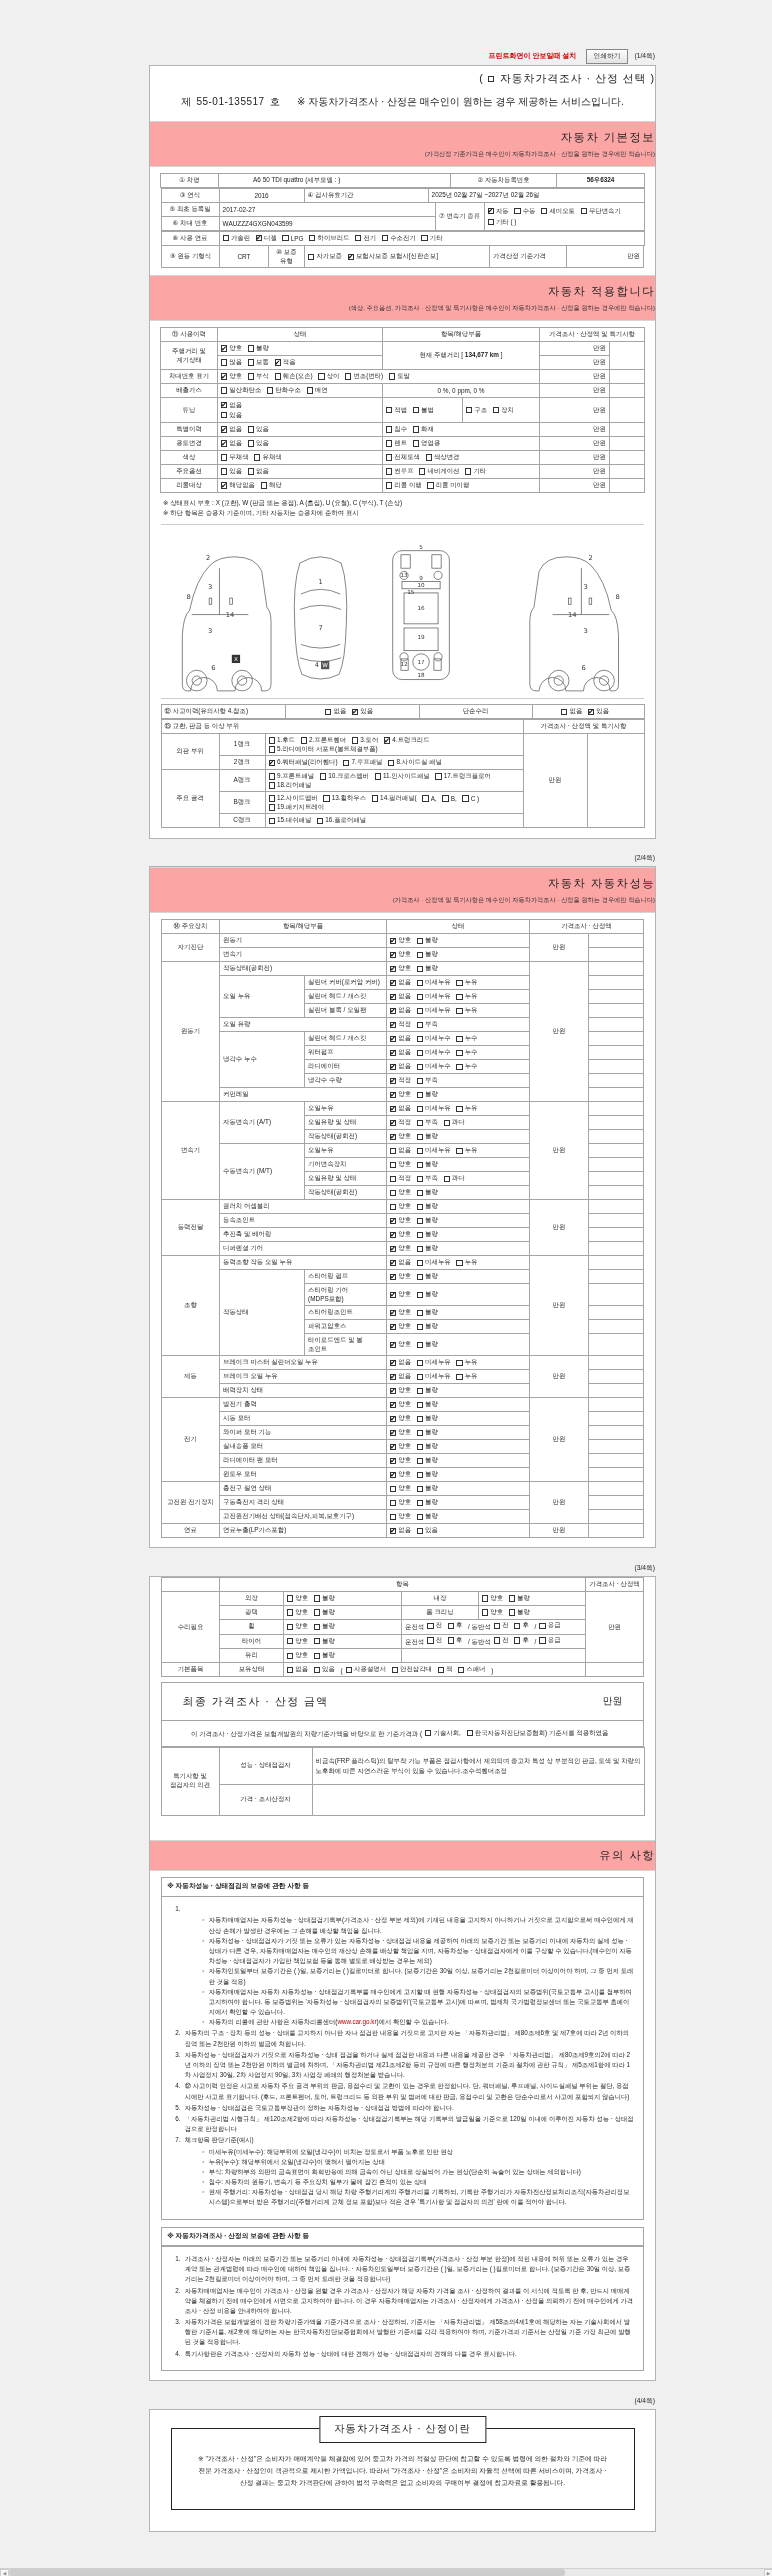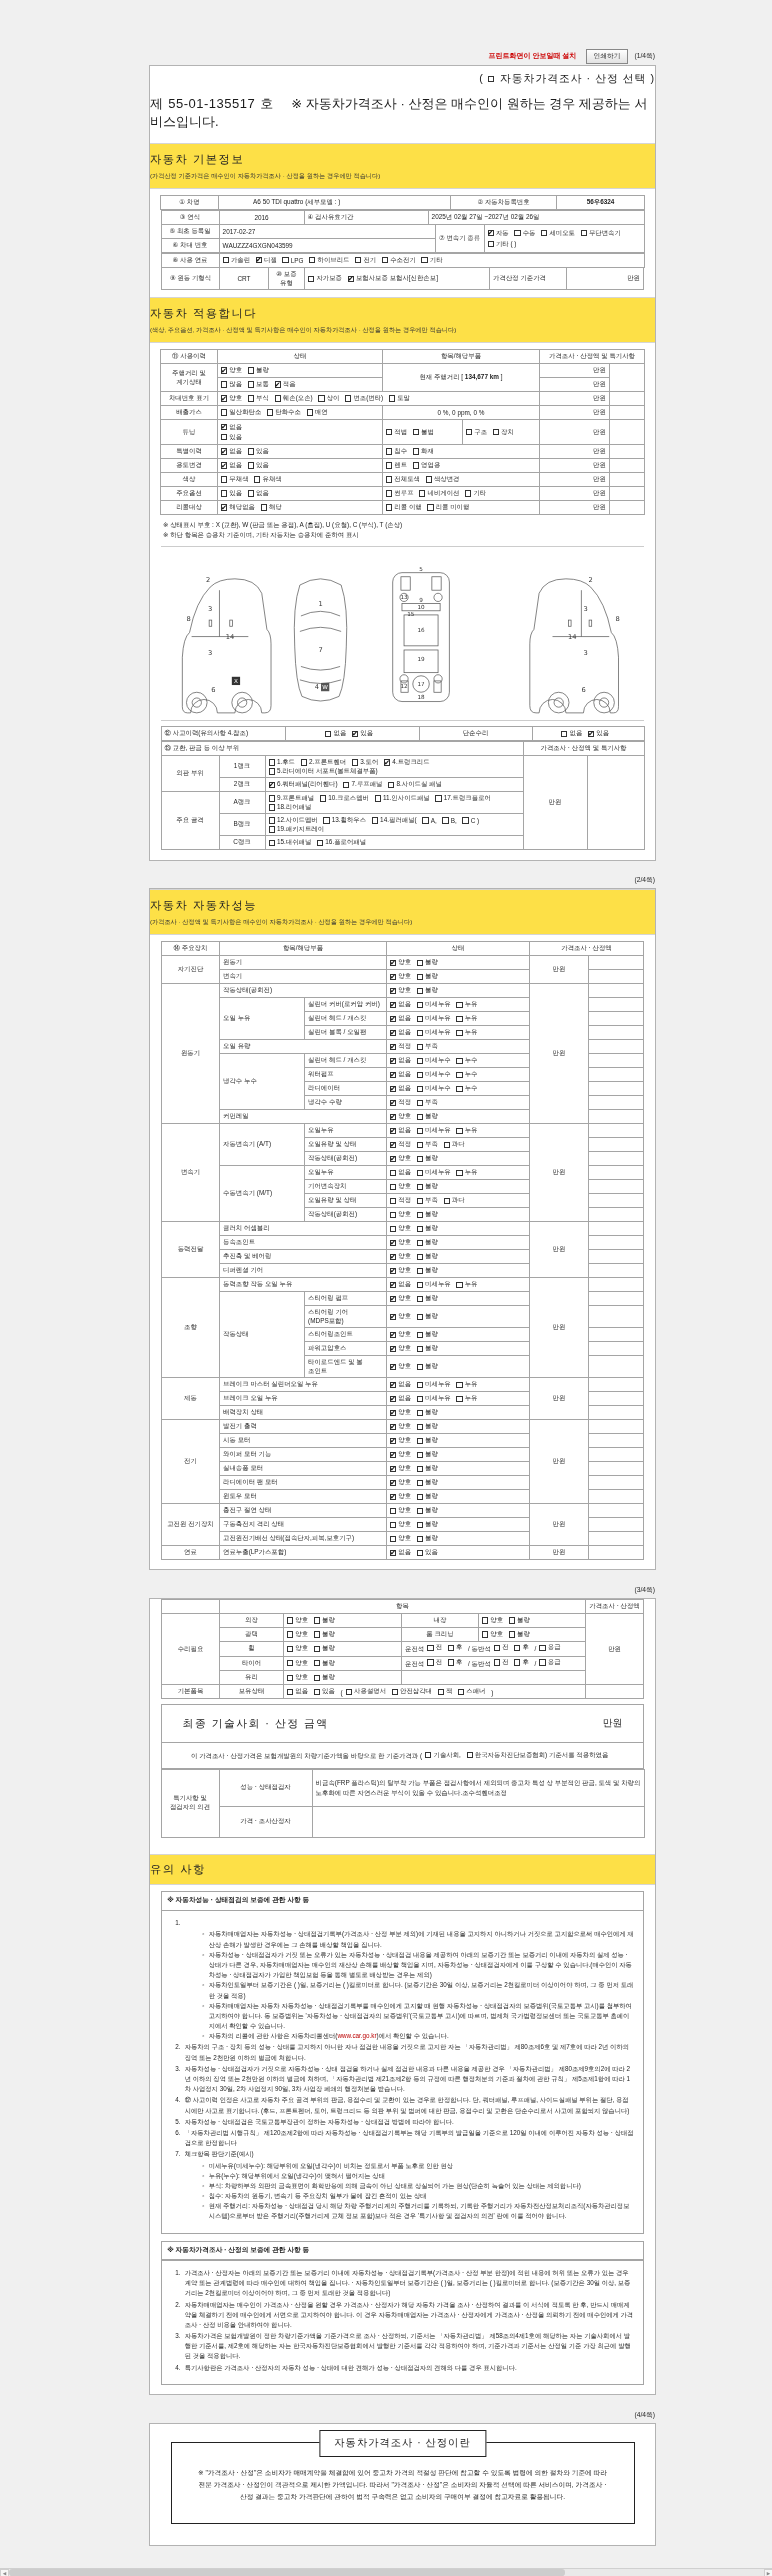--- a/index.html
+++ b/index.html
@@ -9,24 +9,24 @@
 .stage{position:absolute;left:149px;top:0;width:507px}
 .toolbar{margin-top:49px;height:15.5px;text-align:right;padding-right:1px}
 .install{color:#c00;font-weight:bold;font-size:7px;margin-right:8.2px}
 .printbtn{display:inline-block;border:0.5px solid #888;background:linear-gradient(#fefefe,#e2e2e2);
           padding:2.1px 6.2px;font-size:6.7px;color:#222;cursor:pointer}
 .pagecount{margin-left:5.2px;font-size:6.7px}
 .pgind{text-align:right;font-size:6.7px;padding:13.4px 1px 3.1px}
 .page{background:#fff;border:0.5px solid #b3b3b3;margin-bottom:2.1px;padding-bottom:9.3px}
 .dt{font-size:13px;text-align:center;padding-top:17.5px;letter-spacing:2.6px;color:#222}
 .ds{font-size:10.8px;text-align:right;padding:6.2px 0 2.1px;letter-spacing:1px}
-.dn{font-size:13px;padding:7.2px 0 12.4px}
+.dn{text-align:center;font-size:10px;padding:7.2px 0 12.4px}
 .dn .no{margin:0 5.2px;letter-spacing:0.5px}
-.shead{background:#fde047;border-top:0.5px solid #d5d5d5;border-bottom:0.5px solid #d5d5d5;
-       padding:7.7px 0 6.7px;text-align:left;margin-bottom:6.2px}
+.shead{background:#fca5a5;border-top:0.5px solid #d5d5d5;border-bottom:0.5px solid #d5d5d5;
+       padding:7.7px 0 6.7px;text-align:right;margin-bottom:6.2px}
 .stitle{font-size:11.3px;letter-spacing:1.5px;color:#222}
 .snote{font-size:6.2px;margin-top:5.2px;color:#333}
 table.f{border-collapse:collapse;margin:0 auto;width:483px;table-layout:fixed}
 table.f.merge{margin-top:-0.5px}
 .f td{border:0.5px solid #a5a5a5;font-size:6.4px;padding:1.5px 3.1px;height:14px;vertical-align:middle;word-break:keep-all}
 .f td.hd{text-align:center;font-size:6.4px}
 .lblc{text-align:center}
 .money{text-align:right;padding-right:5.2px}
 .moneyc{text-align:center}
 .cb{display:inline-block;width:6.2px;height:6.2px;border:0.5px solid #333;background:#fff;
@@ -1348,21 +1348,21 @@
               </span><span class="opt">
                 <span class="cb"></span>
                 <span class="ol">스패너</span>
               </span><span class="seg">)</span></td>
             <td></td>
           </tr>
         </tbody>
     </table>
 
     <div class="bigblk">
-      <span class="t">최종 기술사회 · 산정 금액</span>
+      <span class="t">최종 가격조사 · 산정 금액</span>
       <span class="u">만원</span>
     </div>
     <div class="pricenote"><span class="seg">이 가격조사 · 산정가격은 보험개발원의 차량기준가액을 바탕으로 한 기준가격과 (</span><span class="opt">
           <span class="cb"></span>
           <span class="ol">기술사회,</span>
         </span><span class="opt">
           <span class="cb"></span>
           <span class="ol">한국자동차진단보증협회) 기준서를 적용하였음</span>
         </span></div>
 
@@ -1378,21 +1378,21 @@
         <td class="lblc">성능 · 상태점검자</td>
         <td style="height:37px;line-height:1.6">비금속(FRP 플라스틱)의 탈부착 가능 부품은 점검사항에서 제외되며 중고차 특성 상 부분적인 판금, 도색 및 차량의 노후화에 따른 자연스러운 부식이 있을 수 있습니다.조수석휀더조정</td>
       </tr>
       <tr>
         <td class="lblc" style="height:31px">가격 · 조사산정자</td>
         <td></td>
       </tr>
     </tbody>
       </table>
 
-    <div class="shead" style="margin-top:16px">
+    <div class="shead" style="margin-top:24px">
       <div class="stitle">유의 사항</div>
     </div>
     <div class="notice-head">※ 자동차성능 · 상태점검의 보증에 관한 사항 등</div>
     <div class="notice-body" id="noticeBlock1">
         <div class="nitem">
           <div class="no">1.</div>
           <div class="tx"></div>
         </div>
         <div class="nbul">
           <div class="b">자동차매매업자는 자동차성능 · 상태점검기록부(가격조사 · 산정 부분 제외)에 기재된 내용을 고지하지 아니하거나 거짓으로 고지함으로써 매수인에게 재산상 손해가 발생한 경우에는 그 손해를 배상할 책임을 집니다.</div>

